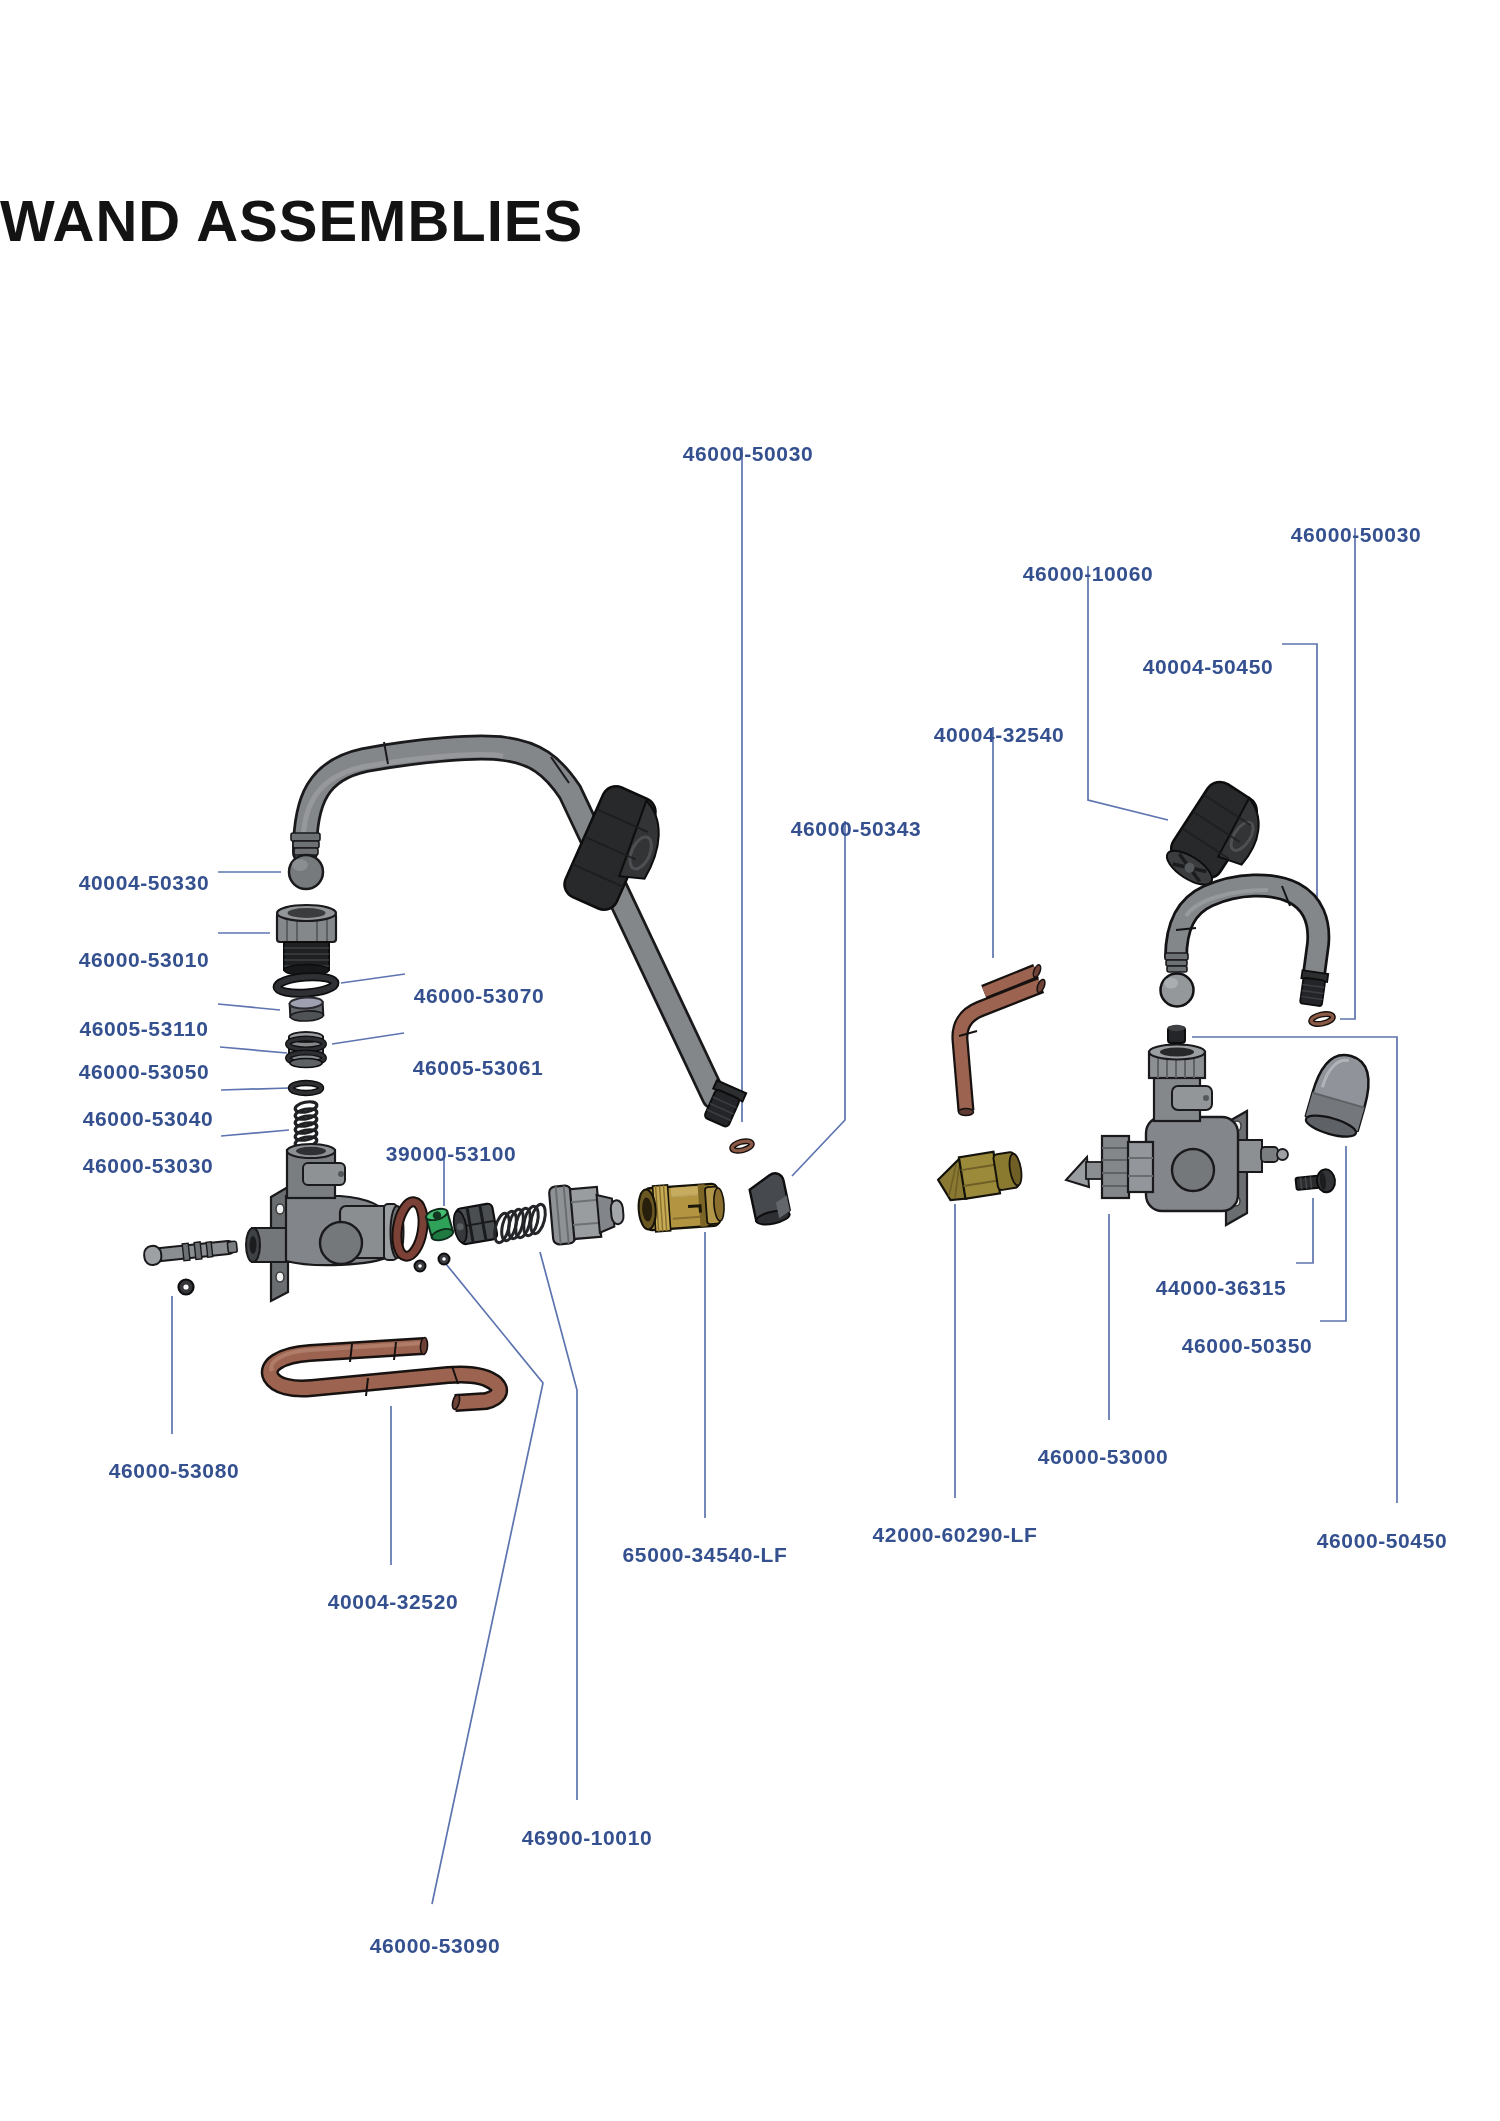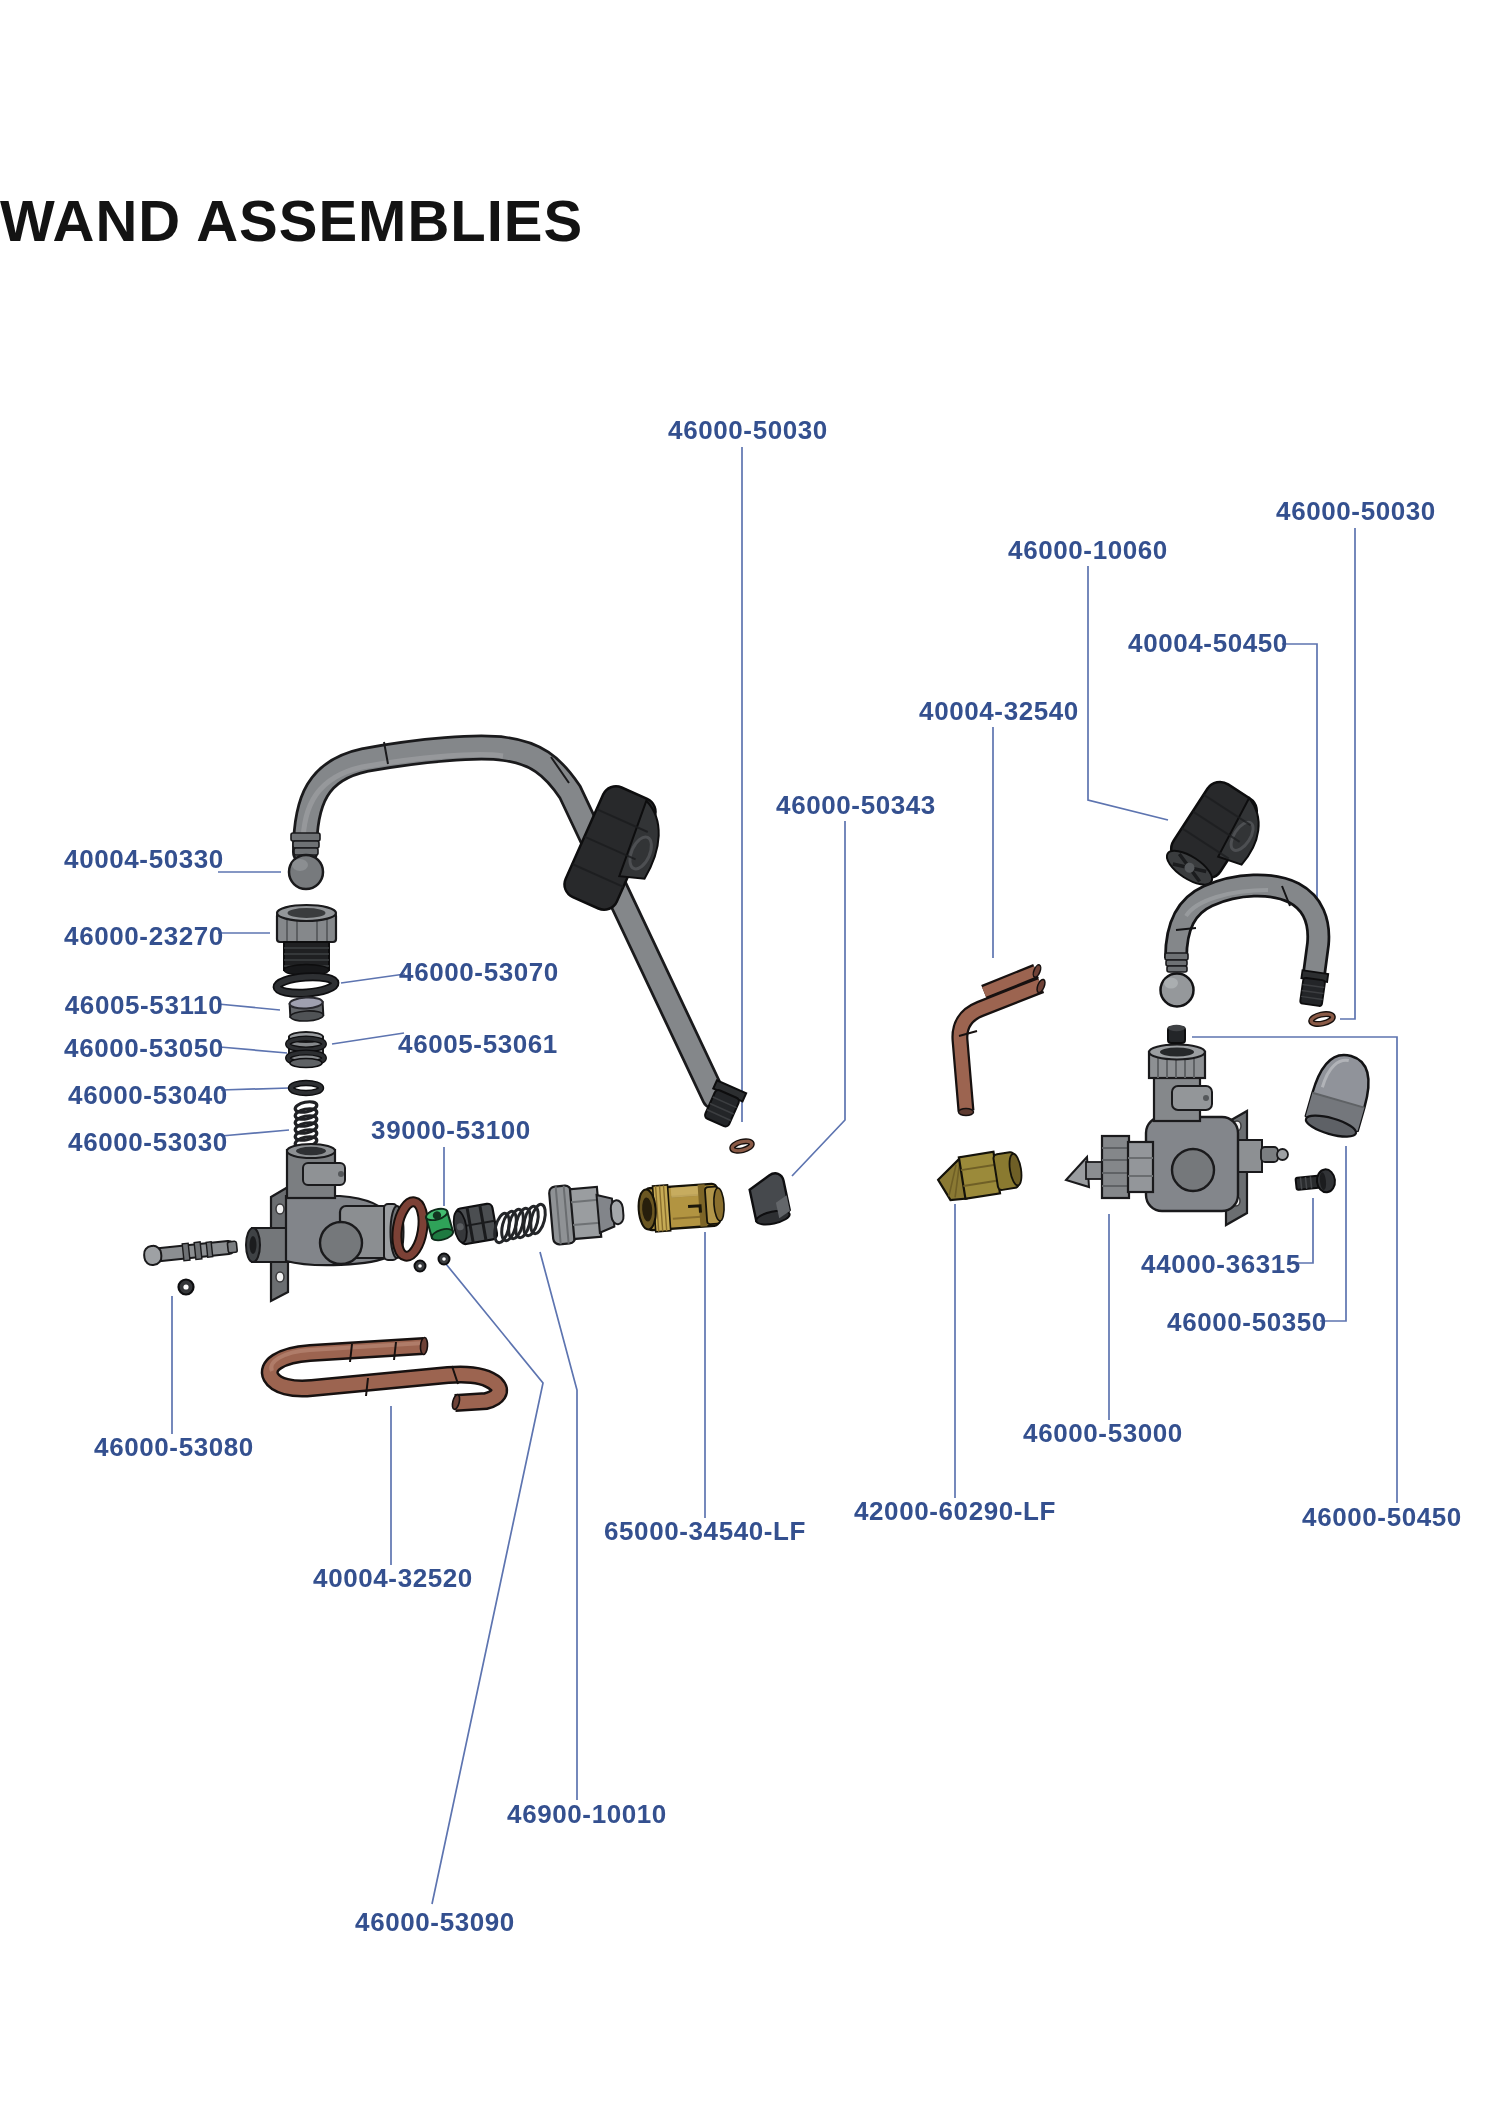--- a/index.html
+++ b/index.html
@@ -6,21 +6,21 @@
   body{width:1500px;height:2121px;position:relative;font-family:"Liberation Sans",sans-serif;}
   .page{position:absolute;inset:0;background:var(--page-bg,#ffffff);overflow:hidden;}
   .page-title{
     position:absolute;left:0;top:148px;width:100%;text-align:left;
     font-size:58px;font-weight:800;letter-spacing:1px;color:var(--title-ink,#131313);
     font-family:"Liberation Sans",sans-serif;
   }
   .diagram-svg{position:absolute;left:0;top:0;width:1500px;height:2121px;}
   .part-label{
     position:absolute;transform:translate(-50%,-50%);white-space:nowrap;
-    font-size:26px;font-weight:700;letter-spacing:.6px;color:var(--label-blue,#34508f);
+    font-size:21px;font-weight:700;letter-spacing:.6px;color:var(--label-blue,#34508f);margin-top:24px;
   }
   .lead{stroke:var(--leader-blue,#5d74b0);stroke-width:1.7;fill:none;}
 </style>
 </head>
 <body>
 
 <div class="page">
 
   <h1 class="page-title">WAND ASSEMBLIES</h1>
 
@@ -344,21 +344,21 @@
     </g>
   </svg>
 
   <div class="part-label" style="left:748px;top:430px">46000-50030</div>
   <div class="part-label" style="left:1356px;top:511px">46000-50030</div>
   <div class="part-label" style="left:1088px;top:550px">46000-10060</div>
   <div class="part-label" style="left:1208px;top:643px">40004-50450</div>
   <div class="part-label" style="left:999px;top:711px">40004-32540</div>
   <div class="part-label" style="left:856px;top:805px">46000-50343</div>
   <div class="part-label" style="left:144px;top:859px">40004-50330</div>
-  <div class="part-label" style="left:144px;top:936px">46000-23270</div>
+  <div class="part-label" style="left:144px;top:936px">46000-53010</div>
   <div class="part-label" style="left:479px;top:972px">46000-53070</div>
   <div class="part-label" style="left:144px;top:1005px">46005-53110</div>
   <div class="part-label" style="left:478px;top:1044px">46005-53061</div>
   <div class="part-label" style="left:144px;top:1048px">46000-53050</div>
   <div class="part-label" style="left:148px;top:1095px">46000-53040</div>
   <div class="part-label" style="left:148px;top:1142px">46000-53030</div>
   <div class="part-label" style="left:451px;top:1130px">39000-53100</div>
   <div class="part-label" style="left:1221px;top:1264px">44000-36315</div>
   <div class="part-label" style="left:1247px;top:1322px">46000-50350</div>
   <div class="part-label" style="left:174px;top:1447px">46000-53080</div>

